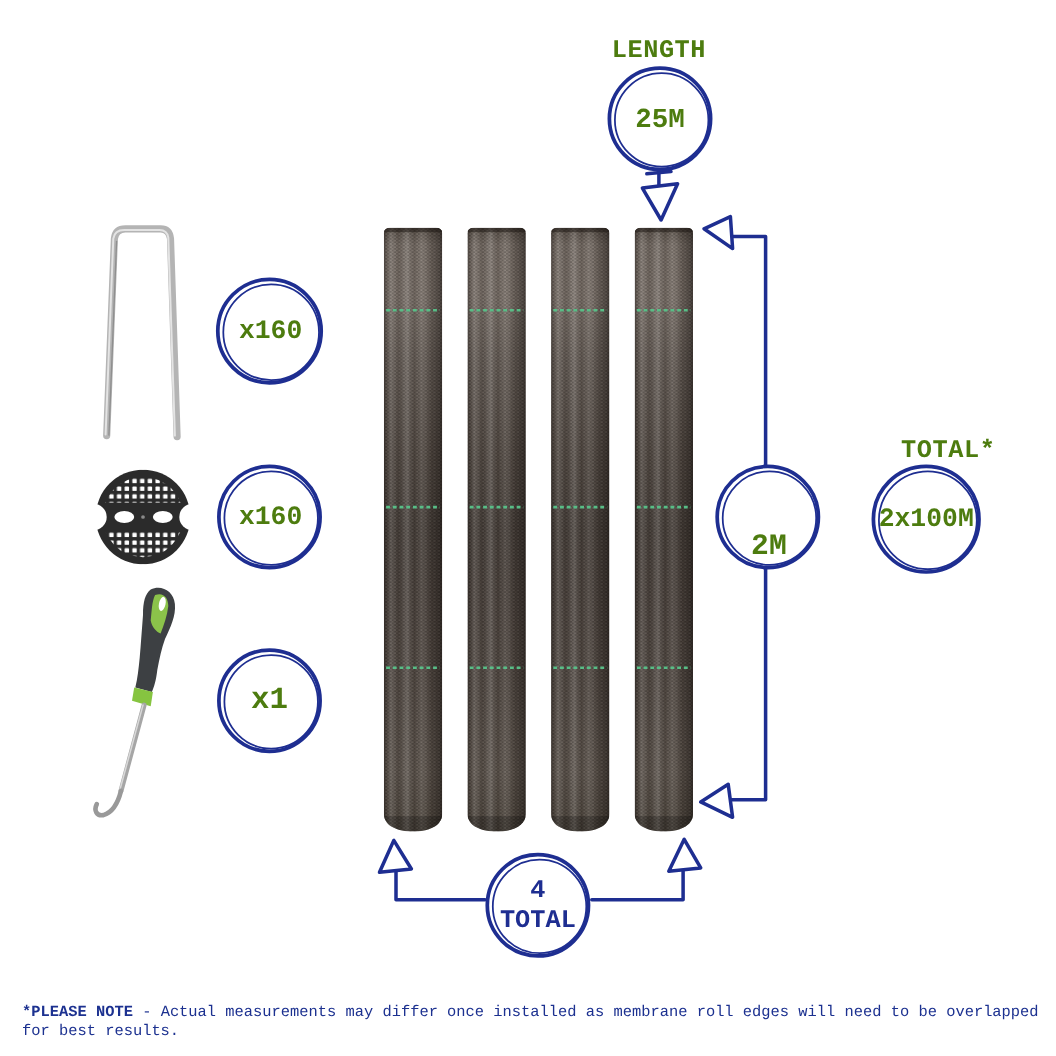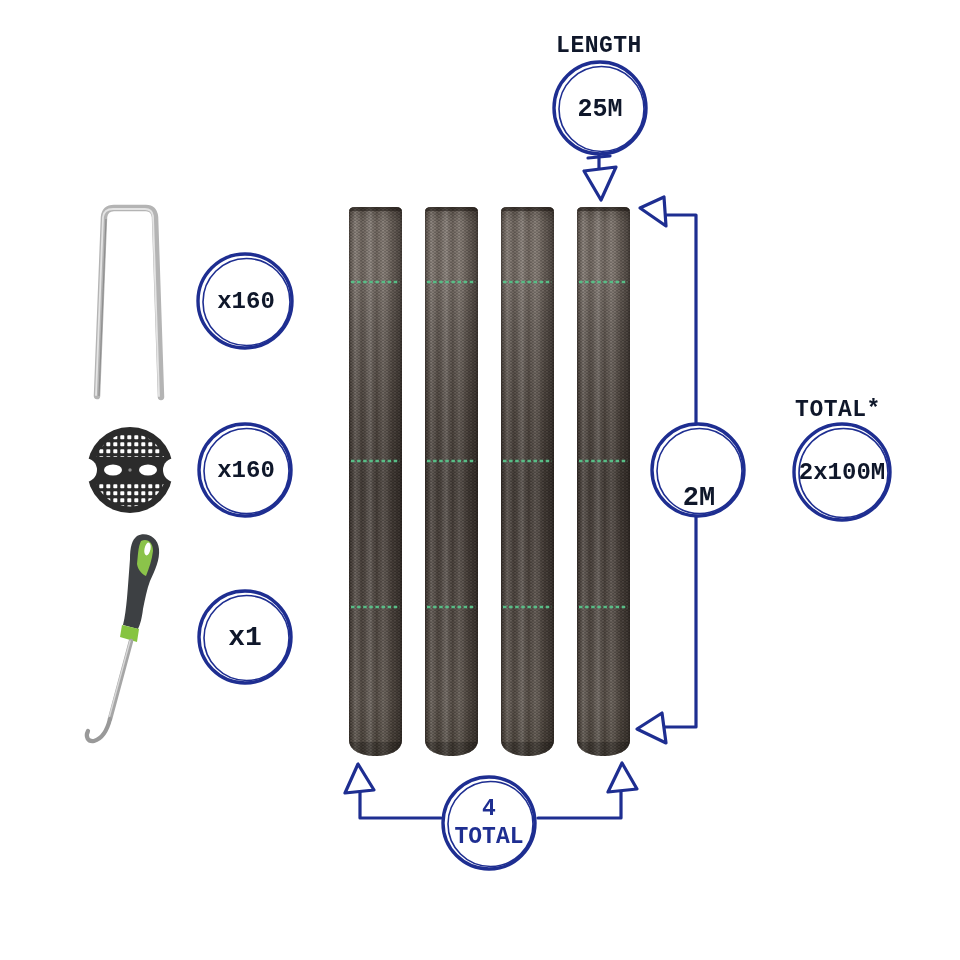--- a/index.html
+++ b/index.html
@@ -3,31 +3,31 @@
 <meta charset="utf-8">
 <style>
   html,body{margin:0;padding:0;background:#ffffff;}
   .stage{
     position:relative;width:960px;height:960px;background:#ffffff;overflow:hidden;
     font-family:"Liberation Mono","DejaVu Sans Mono",monospace;
   }
   .stage svg{position:absolute;left:0;top:0;}
   .txt{
     position:absolute;transform:translate(-50%,-50%);
-    color:#0f172a;font-weight:bold;white-space:nowrap;line-height:1;
+    color:#4d7c0f;font-weight:bold;white-space:nowrap;line-height:1;
   }
   .lbl{font-size:23px;letter-spacing:0.5px;}
   .badge-25m{left:600px;top:109px;font-size:25px;text-align:right;}
   .badge-x160a{left:246px;top:302px;font-size:24px;}
   .badge-x160b{left:246px;top:471px;font-size:24px;}
   .badge-x1{left:245px;top:638px;font-size:28px;}
   .badge-2m{left:699px;top:498px;font-size:27px;}
   .badge-total{left:842px;top:473px;font-size:24px;text-align:right;}
   .length-lbl{left:599px;top:46px;}
-  .total-lbl{left:838px;top:410px;}
+  .total-lbl{left:862px;top:410px;}
   .rolls-badge{
     position:absolute;left:489px;top:823px;transform:translate(-50%,-50%);
     color:#1e2e91;font-weight:bold;text-align:center;font-size:23px;line-height:28px;
   }
   .note{
     position:absolute;left:20px;top:913px;width:930px;
     color:#1c3190;font-size:14px;line-height:17px;letter-spacing:0px;
   }
   .note .lead{font-weight:bold;}
 </style>
@@ -196,14 +196,18 @@
   <div class="txt badge-2m">2M</div>
 
   <div class="txt lbl total-lbl">TOTAL*</div>
   <div class="txt badge-total">2x100M</div>
 
   <div class="rolls-badge">
     <div>4</div>
     <div>TOTAL</div>
   </div>
 
+  <div class="note">
+    <span class="lead">*PLEASE NOTE</span><span> - Actual measurements may differ once installed as membrane roll edges will need to be overlapped</span><br>
+    <span>for best results.</span>
+  </div>
 
 </div>
 
 </body></html>

